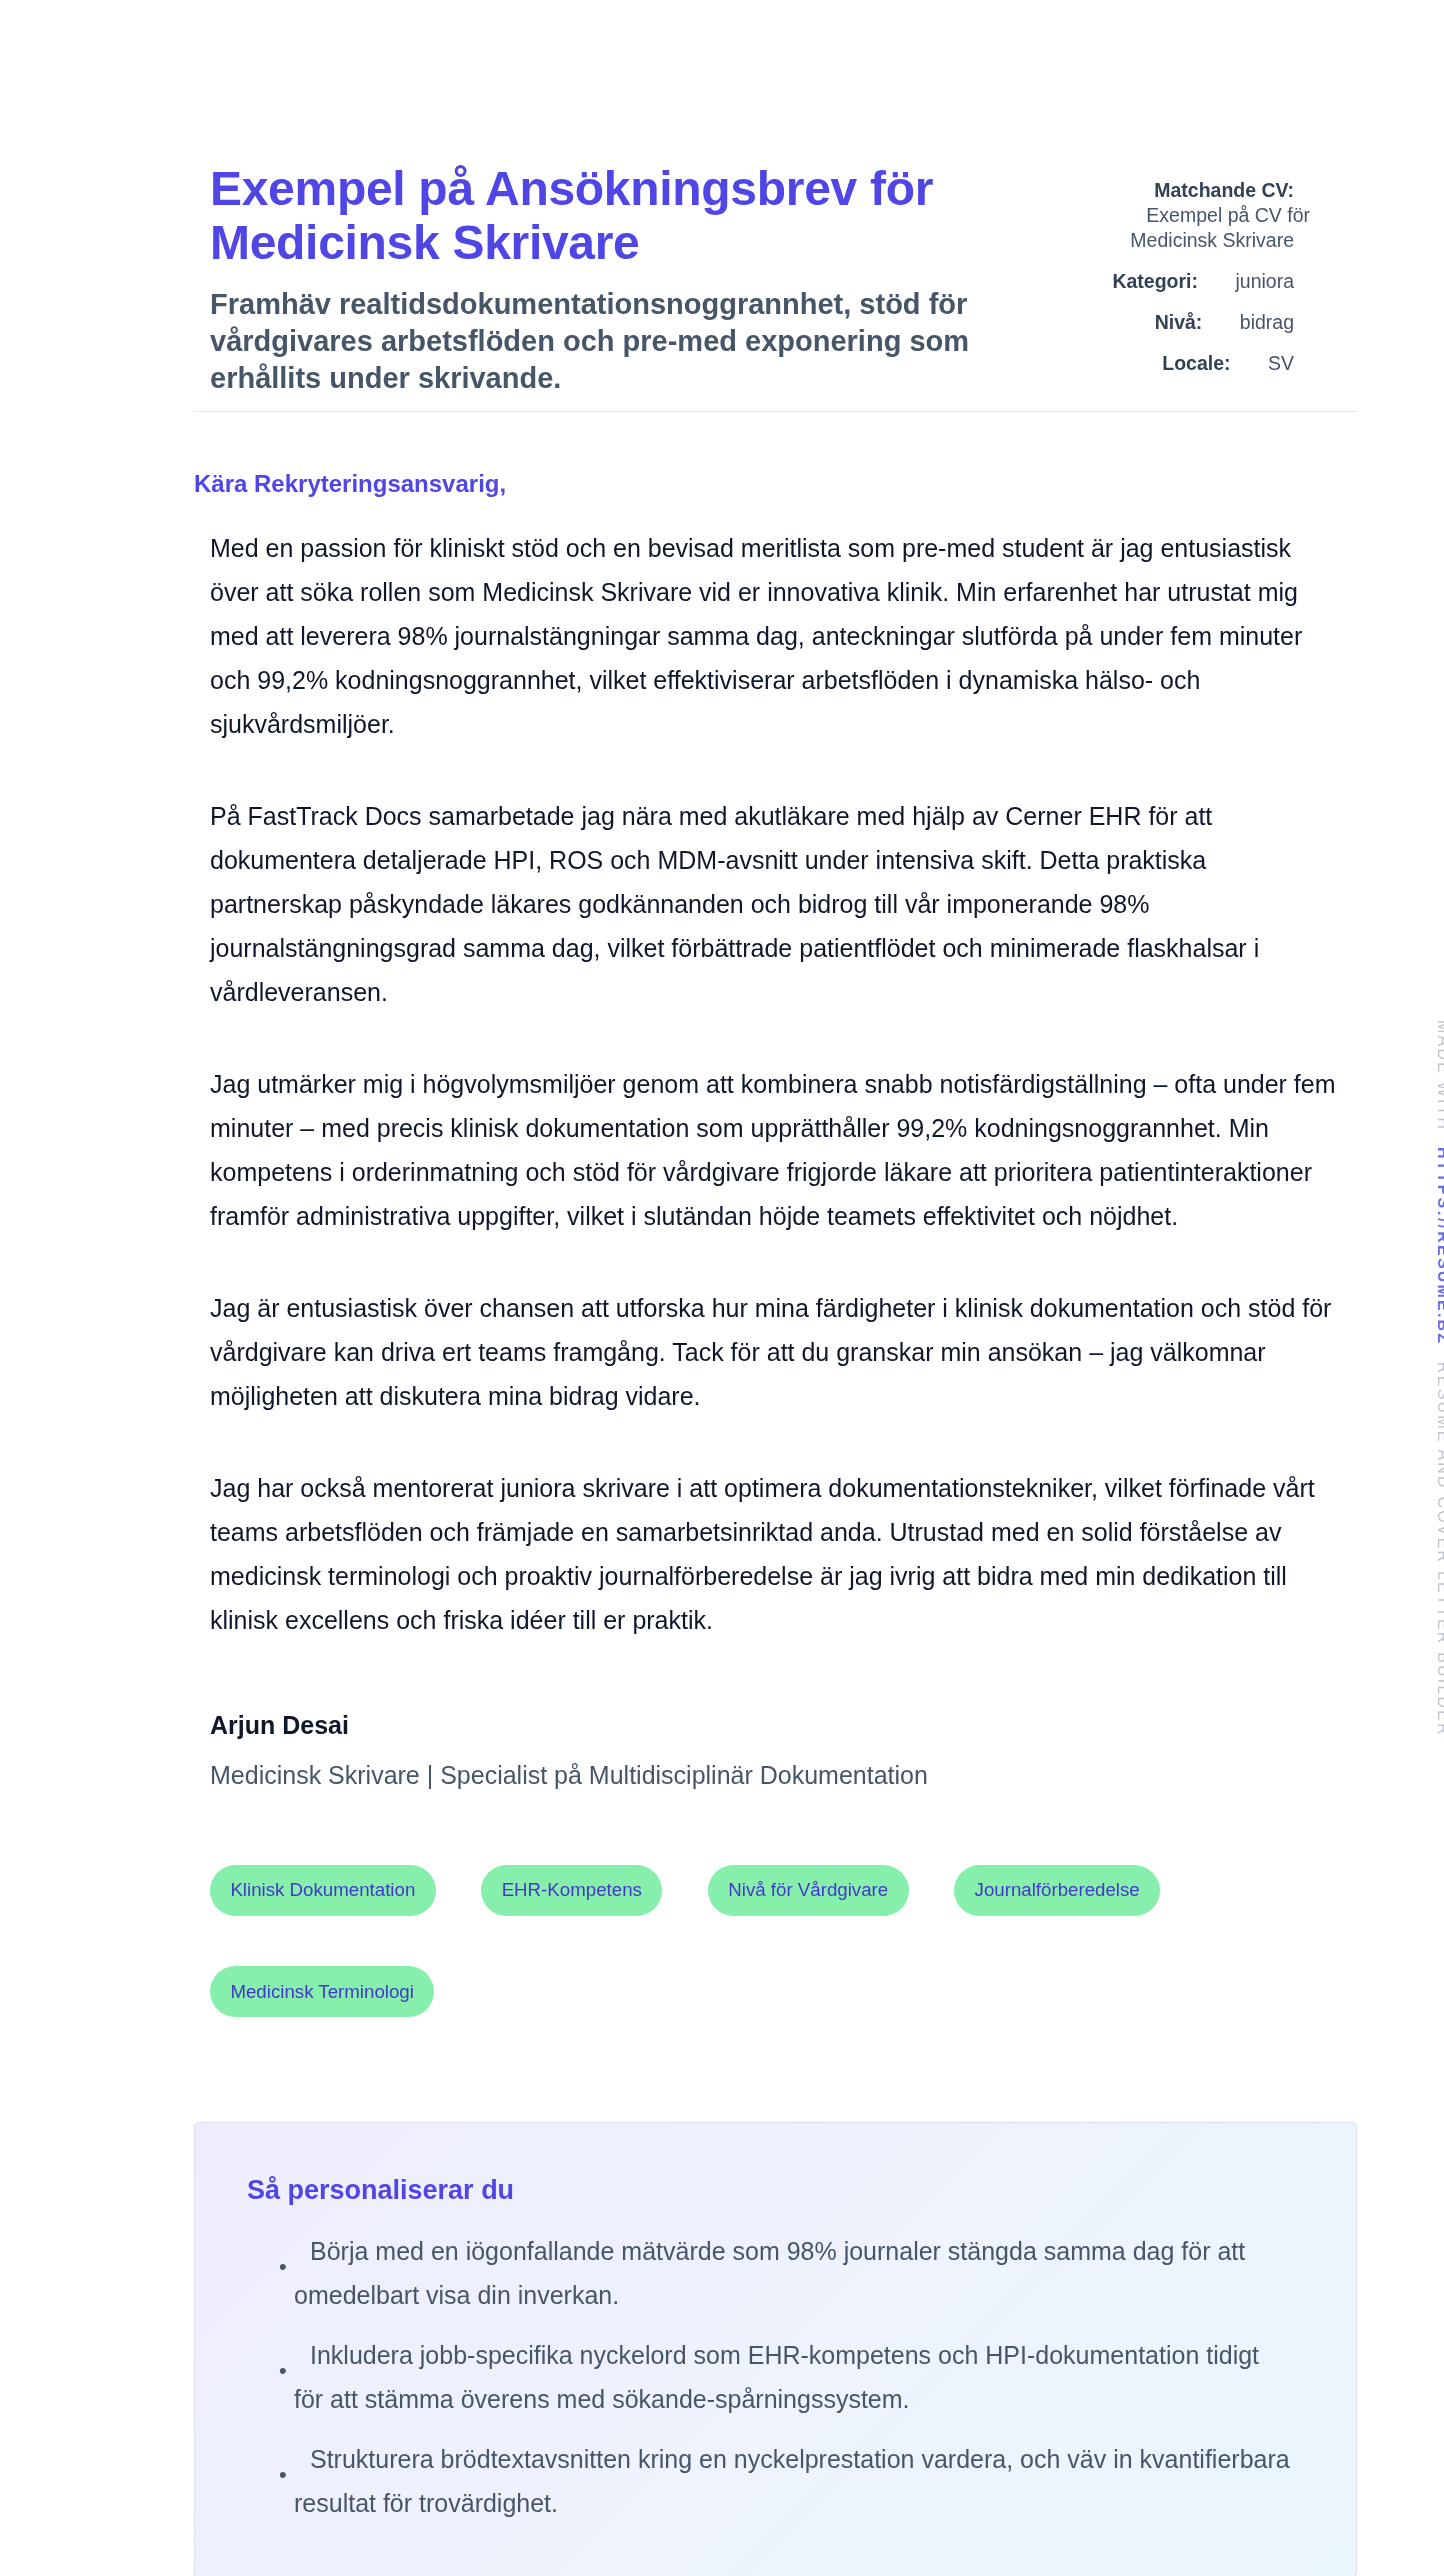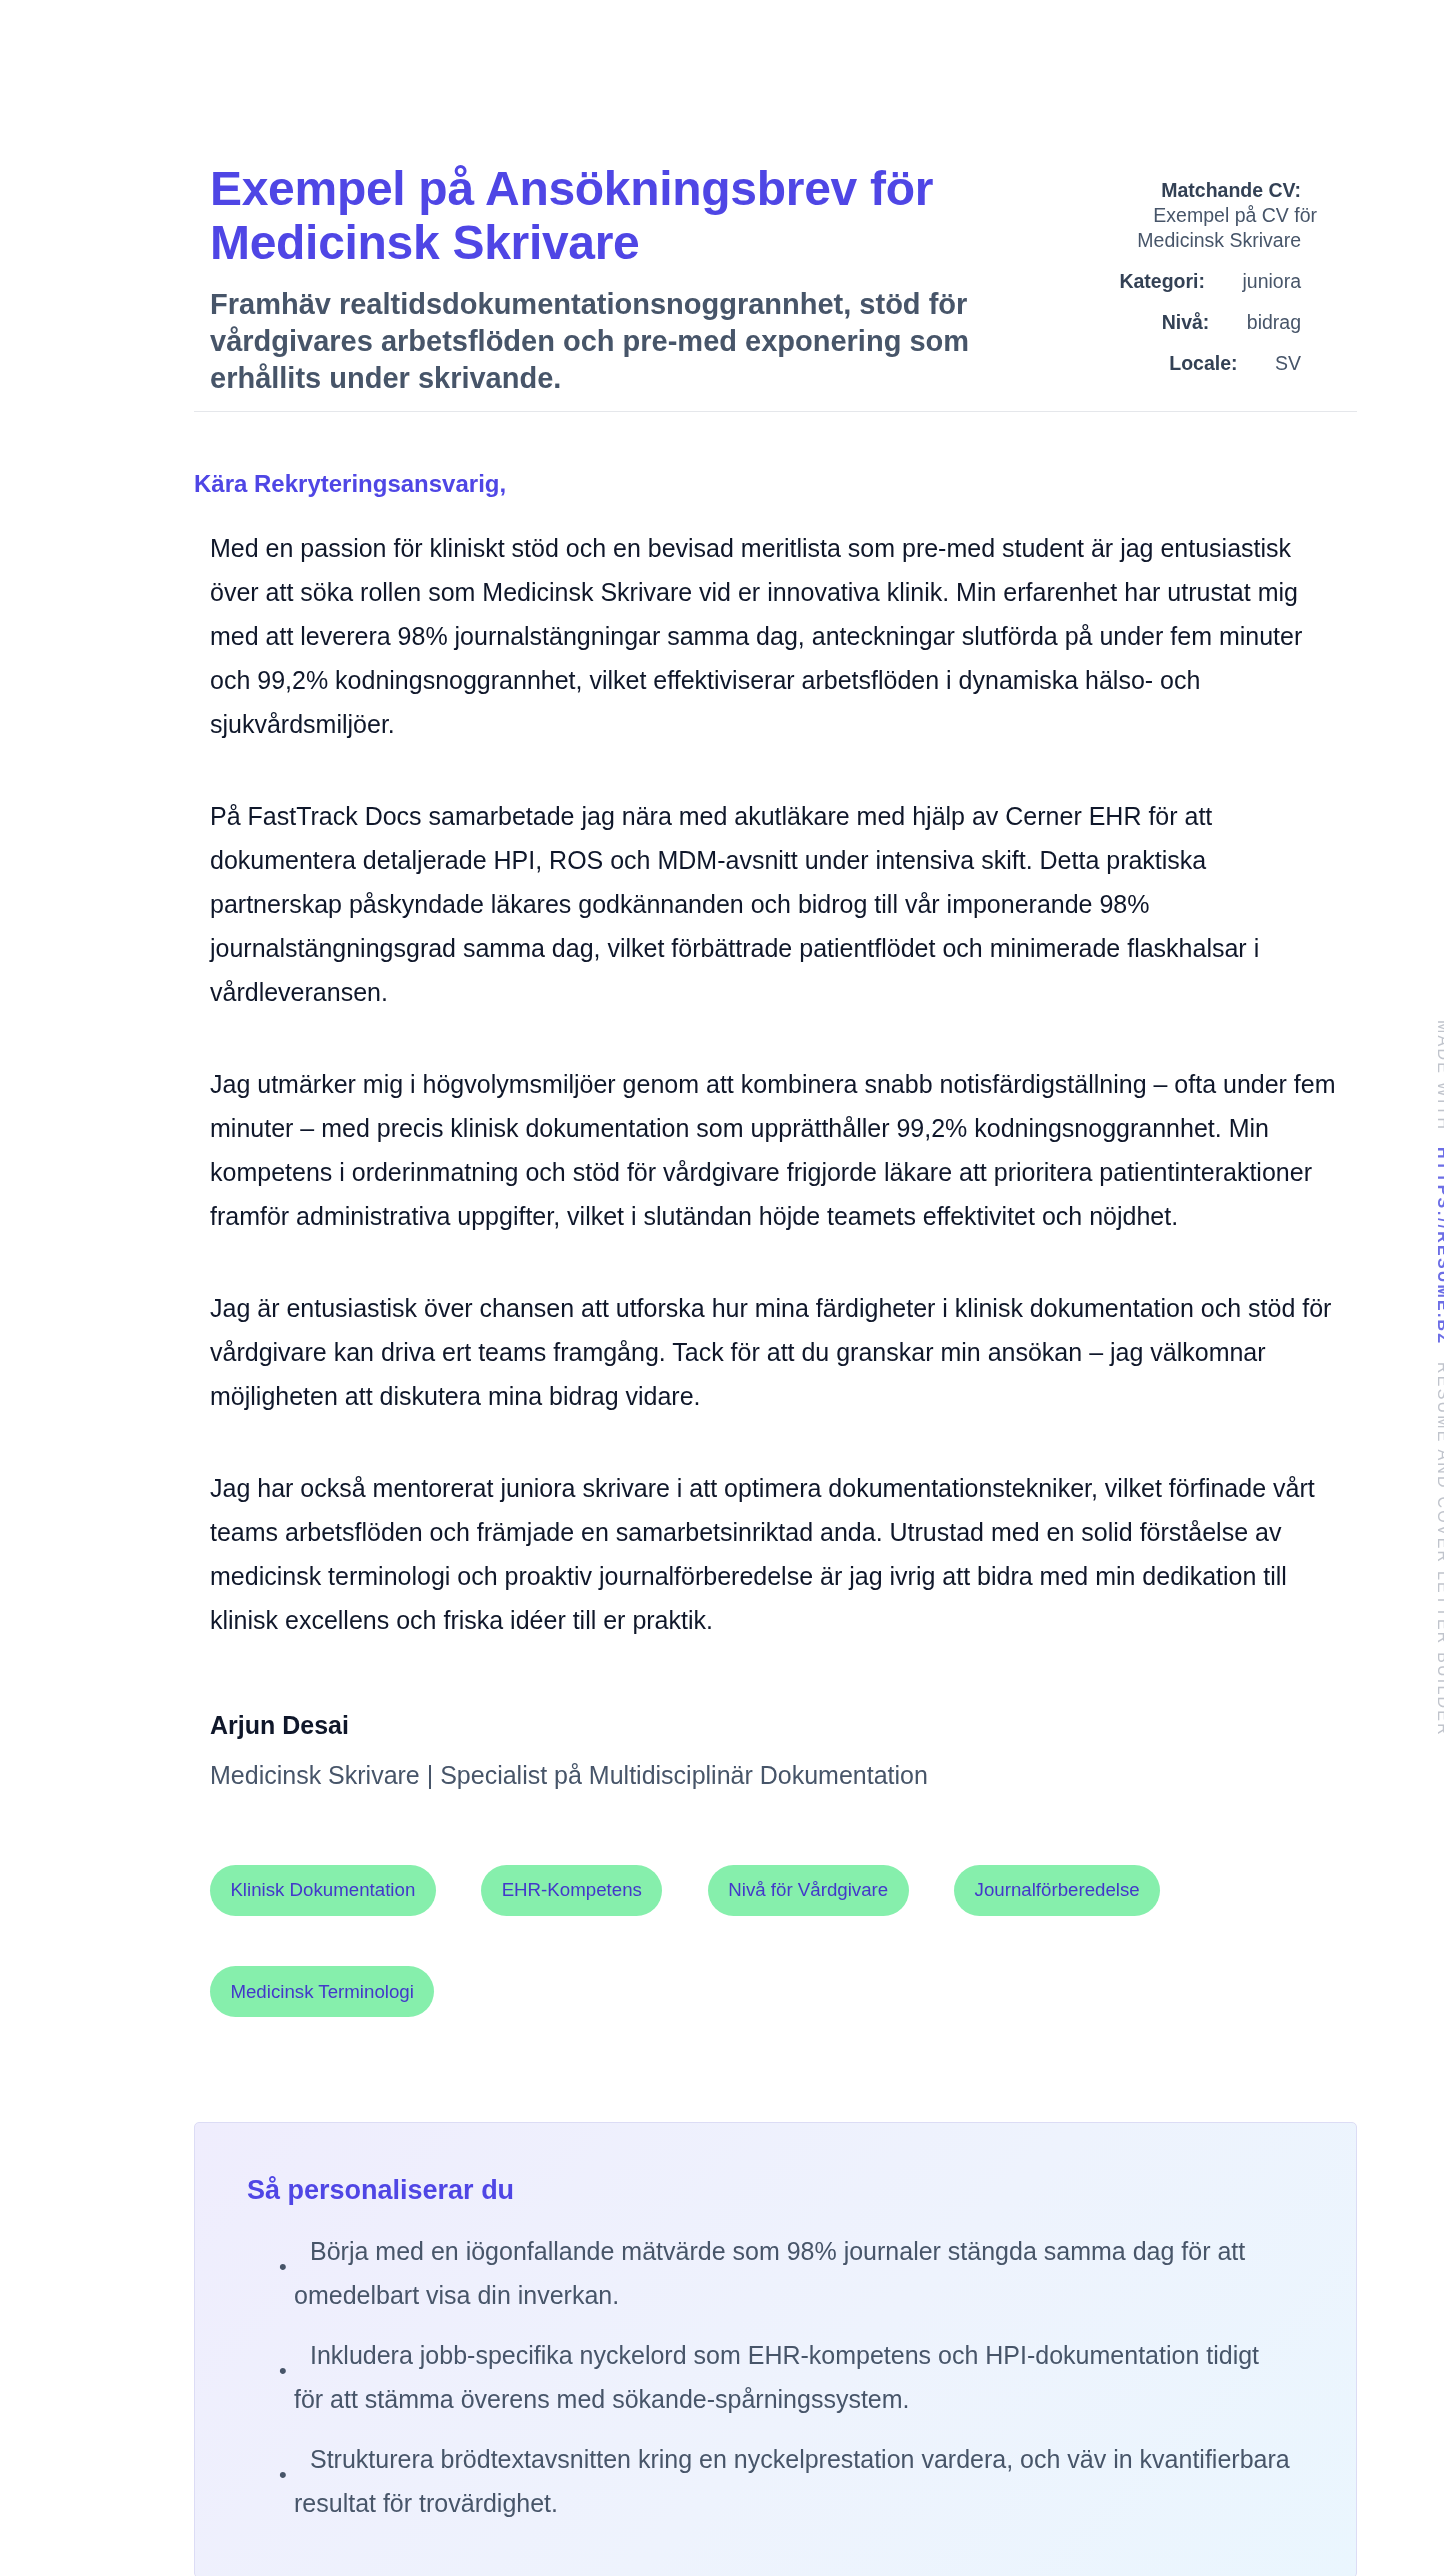--- a/index.html
+++ b/index.html
@@ -5,21 +5,21 @@
   * { box-sizing: border-box; margin: 16px; padding: 0; }
   html, body { width: 1444px; height: 2576px; background: #ffffff; }
   body { font-family: "Liberation Sans", "DejaVu Sans", sans-serif; color: #0f172a; position: relative; overflow: hidden; }
 
   .page { position: absolute; left: 130px; top: 0; width: 1195px; }
 
   .header { position: relative; padding-top: 82px; height: 348px; border-bottom: 1.7px solid #e5e7eb; }
   .title { font-size: 48px; line-height: 54px; font-weight: 700; color: #4f46e5; width: 850px; letter-spacing: -0.3px; }
   .subtitle { font-size: 29px; line-height: 37px; font-weight: 700; color: #475569; width: 850px; margin-top: 3.4px; }
 
-  .meta { position: absolute; right: 8px; top: 82px; text-align: right; font-size: 19.5px; line-height: 25px; color: #475569; width: 255px; }
+  .meta { position: absolute; right: 15px; top: 82px; text-align: right; font-size: 19.5px; line-height: 25px; color: #475569; width: 255px; }
   .meta .row { margin-bottom: 7.6px; }
   .meta .row.first { margin-bottom: 6.8px; }
   .meta b { font-weight: 700; color: #334155; }
 
   .greeting { margin-top: 56px; font-size: 24px; line-height: 31px; font-weight: 700; color: #4f46e5; }
 
   .body { margin-top: 27px; }
   .body p { font-size: 25px; line-height: 44px; color: #0f172a; margin-bottom: 48px; }
 
   .signature { margin-top: 68px; }

